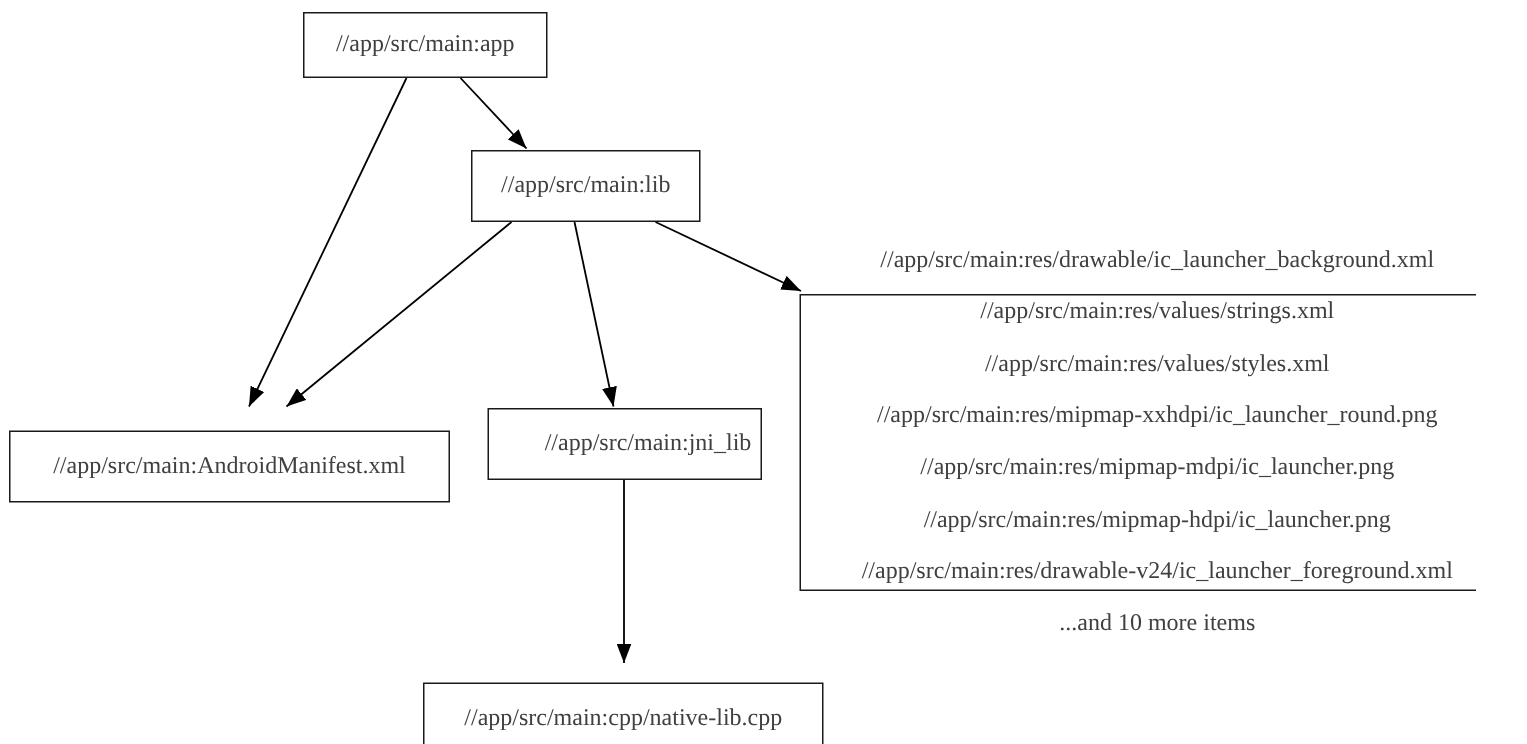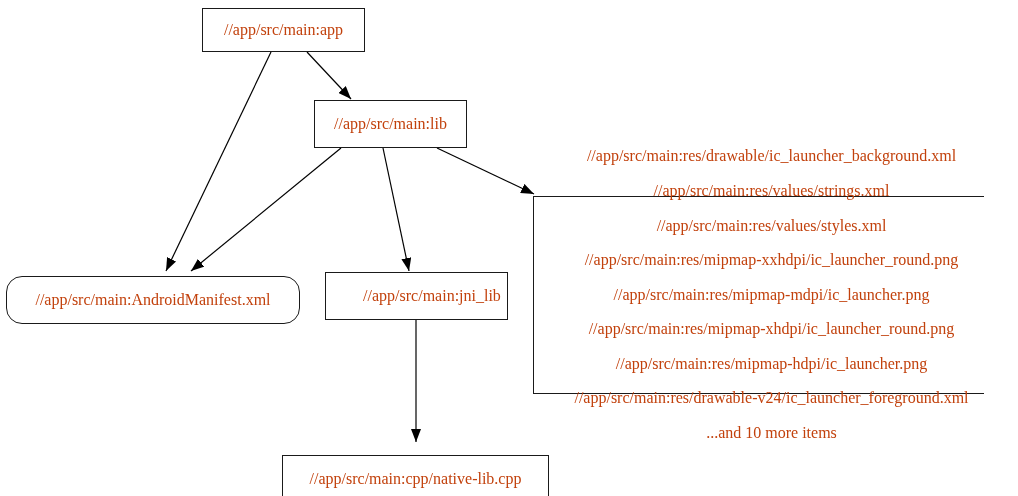--- a/index.html
+++ b/index.html
@@ -2,21 +2,21 @@
 <html><head>
 <meta charset="utf-8">
 <style>
   html, body { margin: 0; padding: 0; background: #ffffff; }
   .canvas {
     position: relative;
     width: 984px;
     height: 496px;
     background: #ffffff;
     font-family: "Liberation Serif", "DejaVu Serif", serif;
-    color: #c2410c;
+    color: #404040;
     overflow: hidden;
   }
   svg.edges {
     position: absolute;
     left: 0; top: 0;
     width: 1018px; height: 496px;
   }
   .node {
     position: absolute;
     box-sizing: border-box;
@@ -31,21 +31,21 @@
   }
   .node.multi {
     flex-direction: column;
     justify-content: center;
     font-size: 16px;
     line-height: 18.6px;
     gap: 16px;
   }
   #node-app       { left: 202px; top: 8px;   width: 163px; height: 44px; }
   #node-lib       { left: 302px; top: 100px; width: 153px; height: 48px; margin-left: 12px; }
-  #node-manifest  { left: 6px;   top: 276px; width: 294px; height: 48px; border-radius: 16px; }
+  #node-manifest  { left: 6px;   top: 287px; width: 294px; height: 48px; }
   #node-jni-lib   { left: 325px; top: 272px; width: 183px; height: 48px; padding-left: 31px; }
   #node-resources { left: 533px; top: 196px; width: 477px; height: 198px; }
   #node-cpp       { left: 282px; top: 443px; width: 267px; height: 47px; margin-top: 12px; }
 </style>
 </head>
 <body>
 
 <div class="canvas">
 
   <svg class="edges" viewBox="0 0 1018 496" xmlns="http://www.w3.org/2000/svg">
@@ -77,21 +77,20 @@
   <div class="node" id="node-jni-lib">
     <span>//app/src/main:jni_lib</span>
   </div>
 
   <div class="node multi" id="node-resources">
     <div>//app/src/main:res/drawable/ic_launcher_background.xml</div>
     <div>//app/src/main:res/values/strings.xml</div>
     <div>//app/src/main:res/values/styles.xml</div>
     <div>//app/src/main:res/mipmap-xxhdpi/ic_launcher_round.png</div>
     <div>//app/src/main:res/mipmap-mdpi/ic_launcher.png</div>
-    <div>//app/src/main:res/mipmap-xhdpi/ic_launcher_round.png</div>
     <div>//app/src/main:res/mipmap-hdpi/ic_launcher.png</div>
     <div>//app/src/main:res/drawable-v24/ic_launcher_foreground.xml</div>
     <div>...and 10 more items</div>
   </div>
 
   <div class="node" id="node-cpp">
     <span>//app/src/main:cpp/native-lib.cpp</span>
   </div>
 
 </div>

